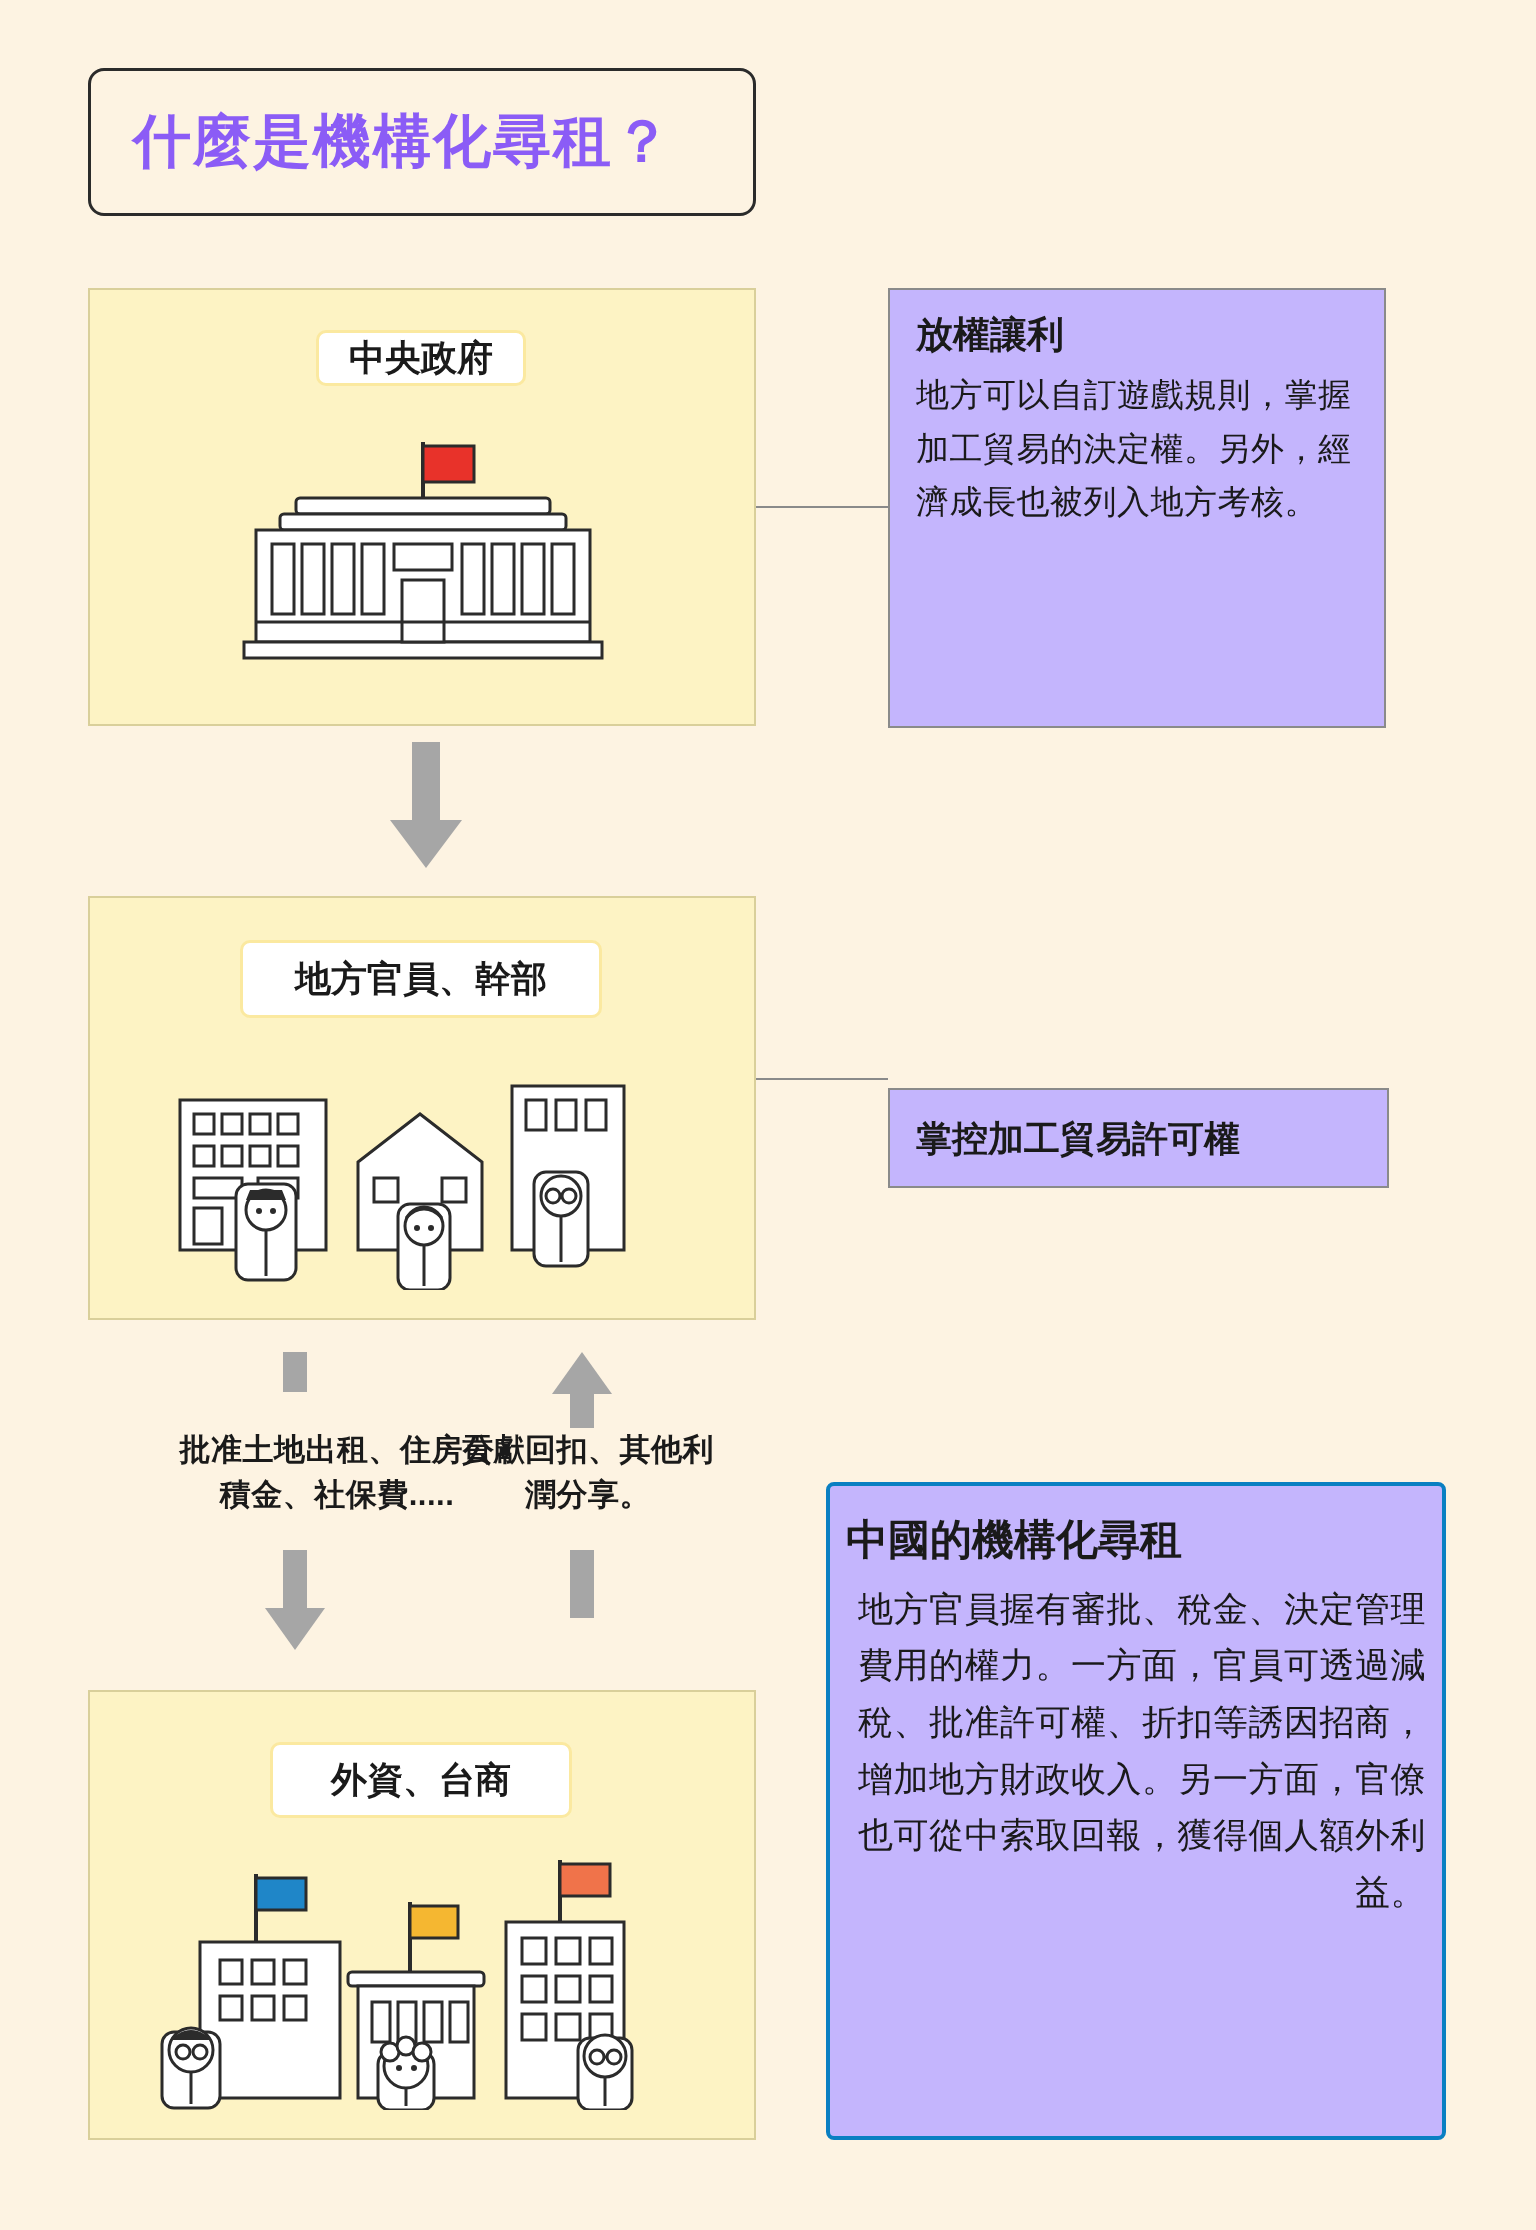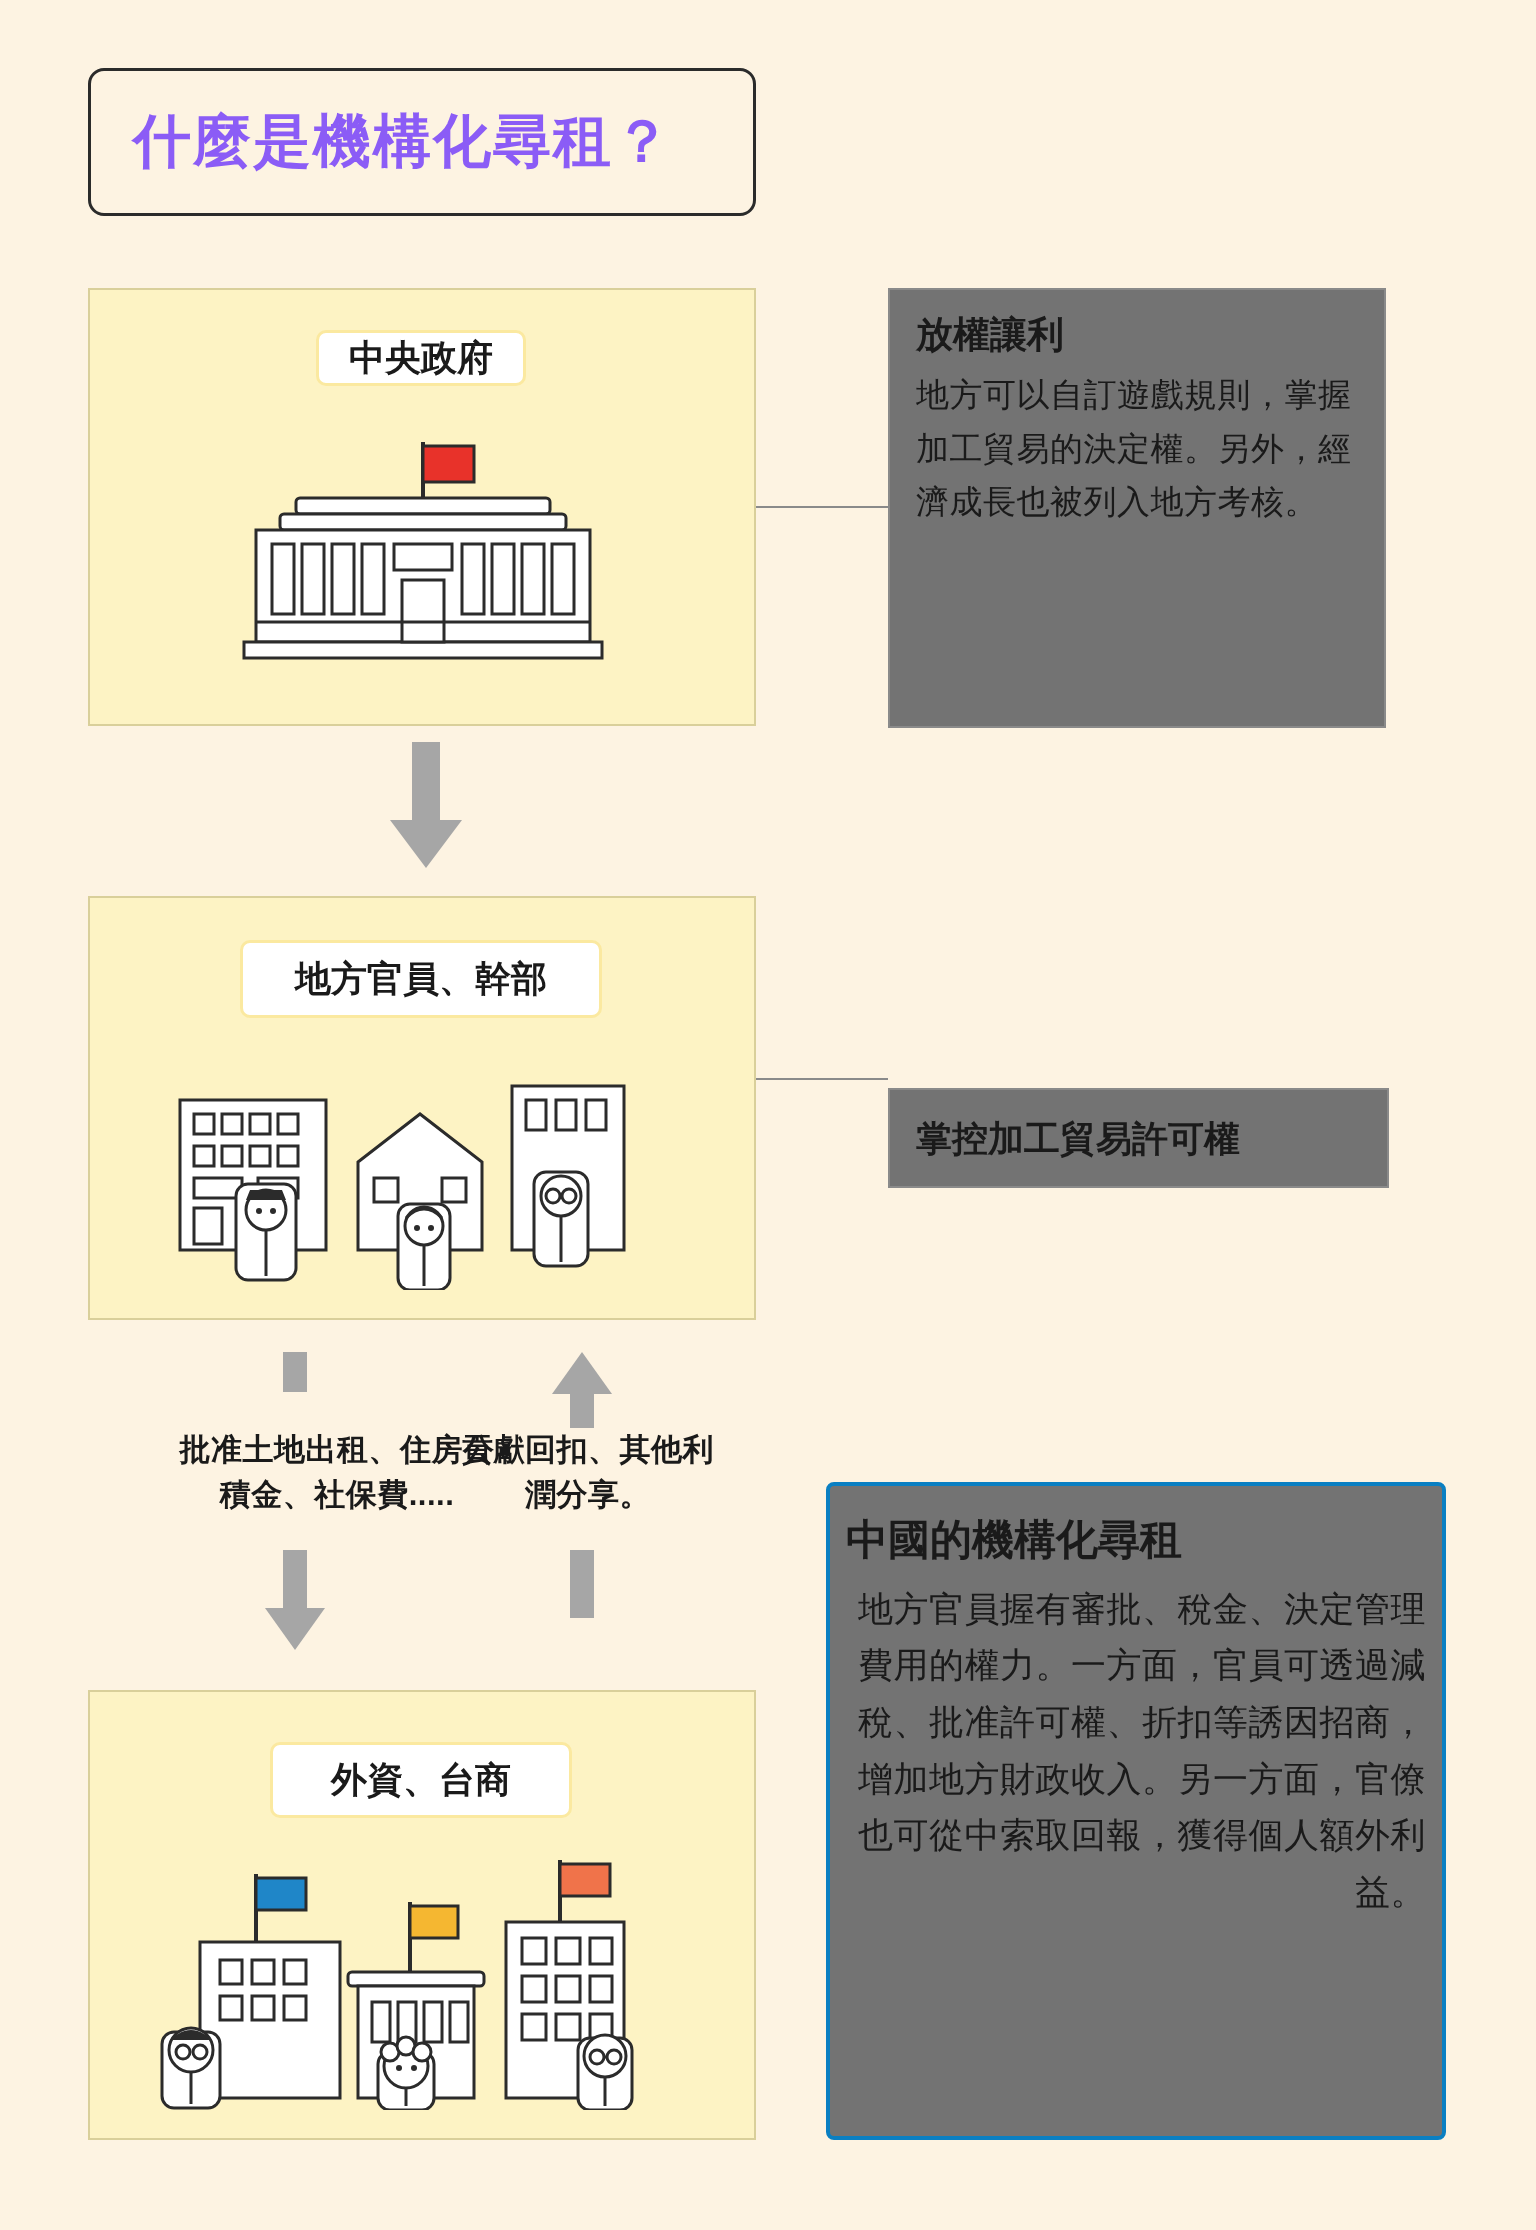--- a/index.html
+++ b/index.html
@@ -69,21 +69,21 @@
     box-sizing: border-box;
     white-space: nowrap;
   }
   #label-central { left: 316px; top: 330px; width: 210px; height: 56px; }
   #label-local   { left: 240px; top: 940px; width: 362px; height: 78px; }
   #label-foreign { left: 270px; top: 1742px; width: 302px; height: 76px; }
 
   
   .callout {
     position: absolute;
-    background: #737373;
+    background: #c4b5fd;
     border: 2px solid #8a8a8a;
     box-sizing: border-box;
     padding: 22px 26px 26px 26px;
   }
   #callout-delegation { left: 888px; top: 288px; width: 498px; height: 440px; }
   #callout-permit {
     left: 888px; top: 1088px; width: 501px; height: 100px;
     display: flex; align-items: center; padding: 0 26px;
   }
   #callout-main {

